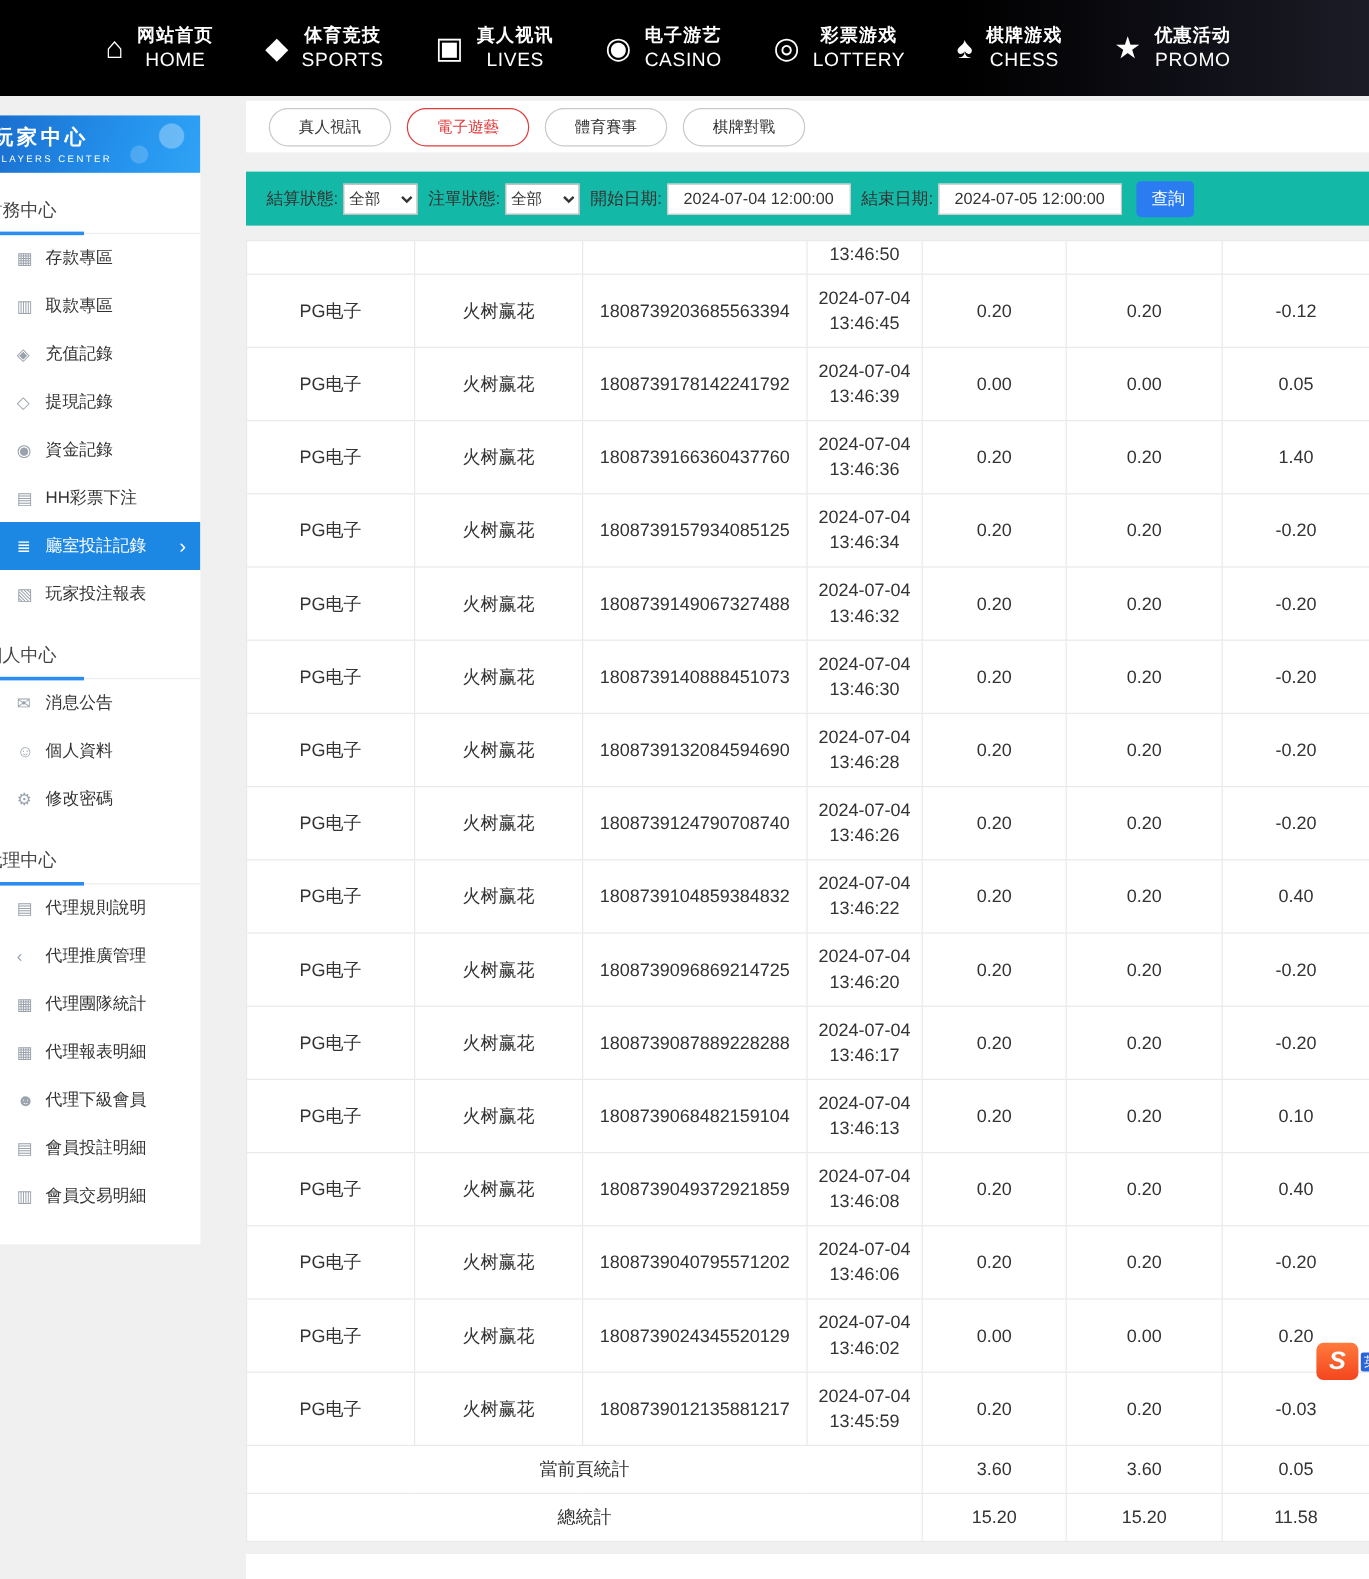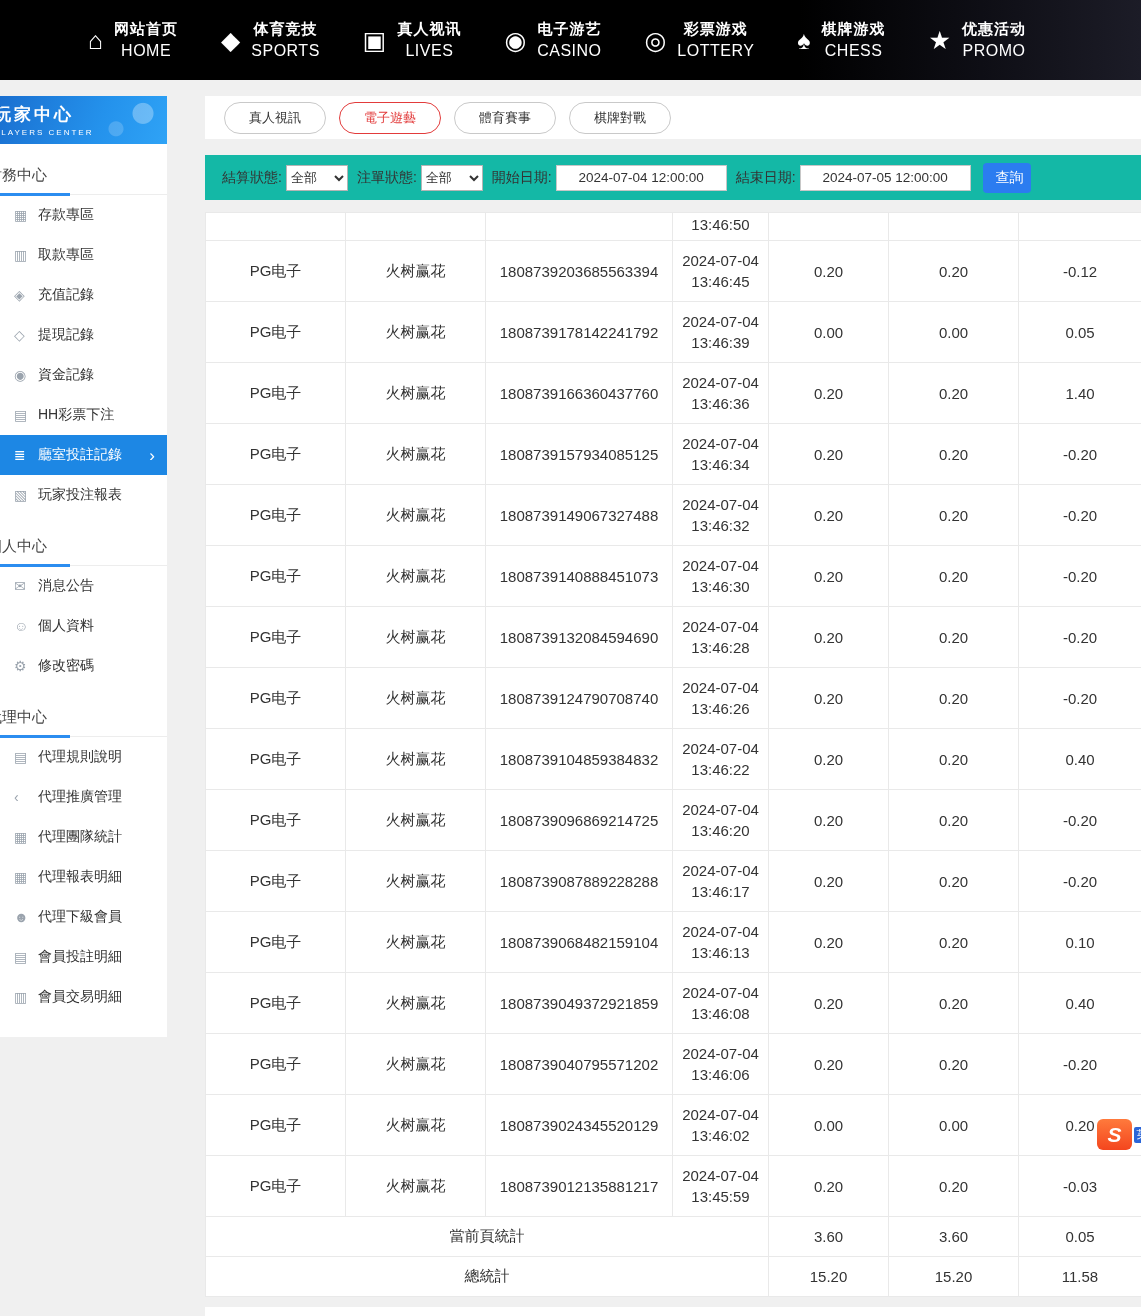--- a/index.html
+++ b/index.html
@@ -42,29 +42,29 @@
   .side-section span { display:block; margin-left:-13px; white-space:nowrap; }
   .side-section::after { content:""; position:absolute; left:0; bottom:-2px; width:70px; height:3px; background:#2b8df0; }
 
   .side-item { display:flex; align-items:center; height:40px; padding-left:14px; font-size:14px; color:#333; cursor:pointer; white-space:nowrap; }
   .side-icon { width:24px; color:#9aa3ad; font-size:14px; flex:none; }
   .side-item.active { background:#1d87e4; color:#fff; }
   .side-item.active .side-icon { color:#fff; }
   .side-chevron { margin-left:auto; margin-right:12px; font-size:17px; line-height:1; }
 
   
-  .content { position:absolute; left:195px; top:92px; width:946px; bottom:0; background:#f0f0f0; }
+  .content { position:absolute; left:195px; top:80px; width:946px; bottom:0; background:#f0f0f0; }
   .tabs-card { margin:4px 0 0 10px; width:936px; background:#fff; height:43px; display:flex; align-items:center; padding-left:6px; }
   .tab-pill { margin-left:13px; padding:6px 24px; border:1px solid #c9c9c9; border-radius:17px; background:#fff; font-size:13px; color:#333; cursor:pointer; font-family:inherit; white-space:nowrap; }
   .tab-pill.active { color:#e23b3b; border-color:#e23b3b; }
 
   .filter-card { margin:16px 0 0 10px; width:936px; background:#14b8a6; height:45px; display:flex; align-items:center; padding-left:8px; font-size:14px; color:#333; }
   .filter-label { margin-left:9px; white-space:nowrap; }
   .filter-select { margin-left:4px; height:26px; border:1px solid #b5b5b5; background:#fff; font-size:13px; color:#333; min-width:62px; font-family:Liberation Serif, serif; }
-  .filter-input { margin-left:4px; height:26px; width:171px; border:1px solid #c7c7c7; font-size:13.5px; color:#333; text-align:center; font-family:inherit; }
+  .filter-input { margin-left:4px; height:26px; width:153px; border:1px solid #c7c7c7; font-size:13.5px; color:#333; text-align:center; font-family:inherit; }
   .search-btn { margin-left:12px; width:48px; height:30px; background:#2b7cf0; color:#fff; border:none; border-radius:4px; font-size:14px; cursor:pointer; font-family:inherit;padding-left:12px; }
 
   .table-card { margin:12px 0 0 10px; width:936px; background:#fff; }
   table.records { border-collapse:collapse; width:936px; table-layout:fixed; }
   table.records td { border:1px solid #e9e9e9; text-align:center; font-size:15px; color:#333; padding:0; overflow:hidden; }
   tr.data-row td { height:61px; }
   tr.partial td { height:28px; vertical-align:bottom; padding-bottom:7px; }
   tr.summary td { height:40px; }
   .dt-date, .dt-time { line-height:1.4; }
 

